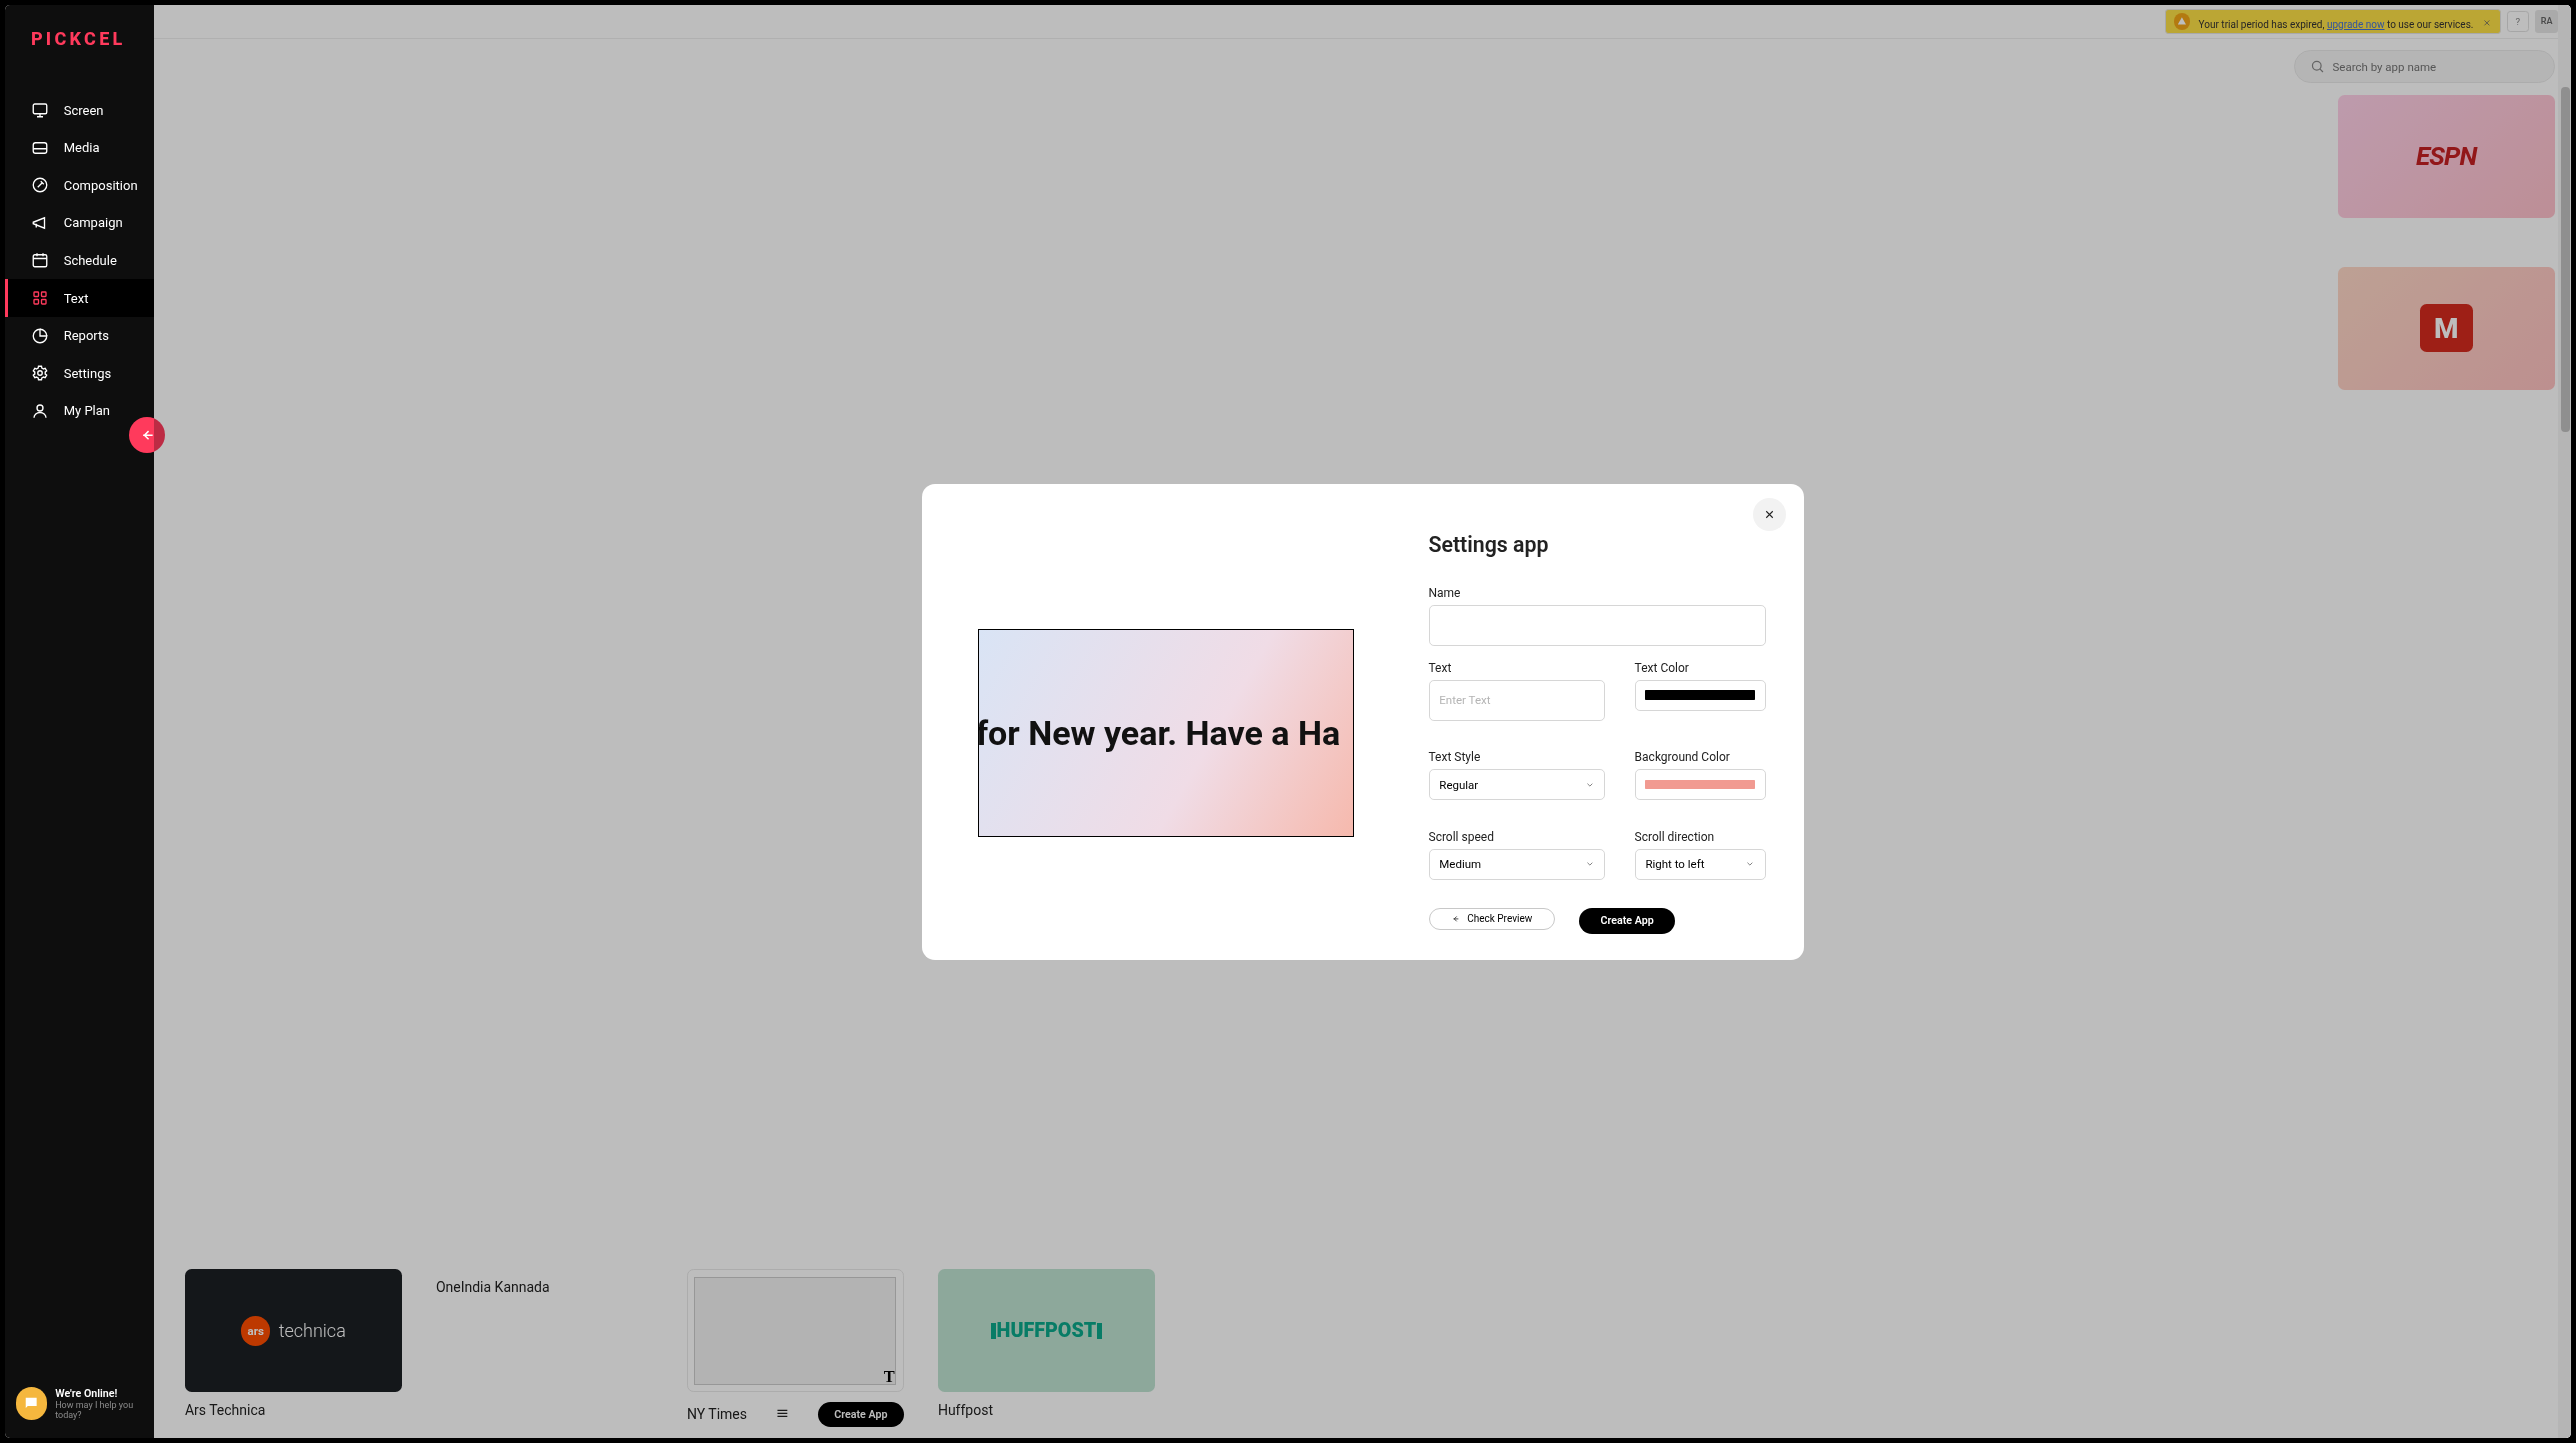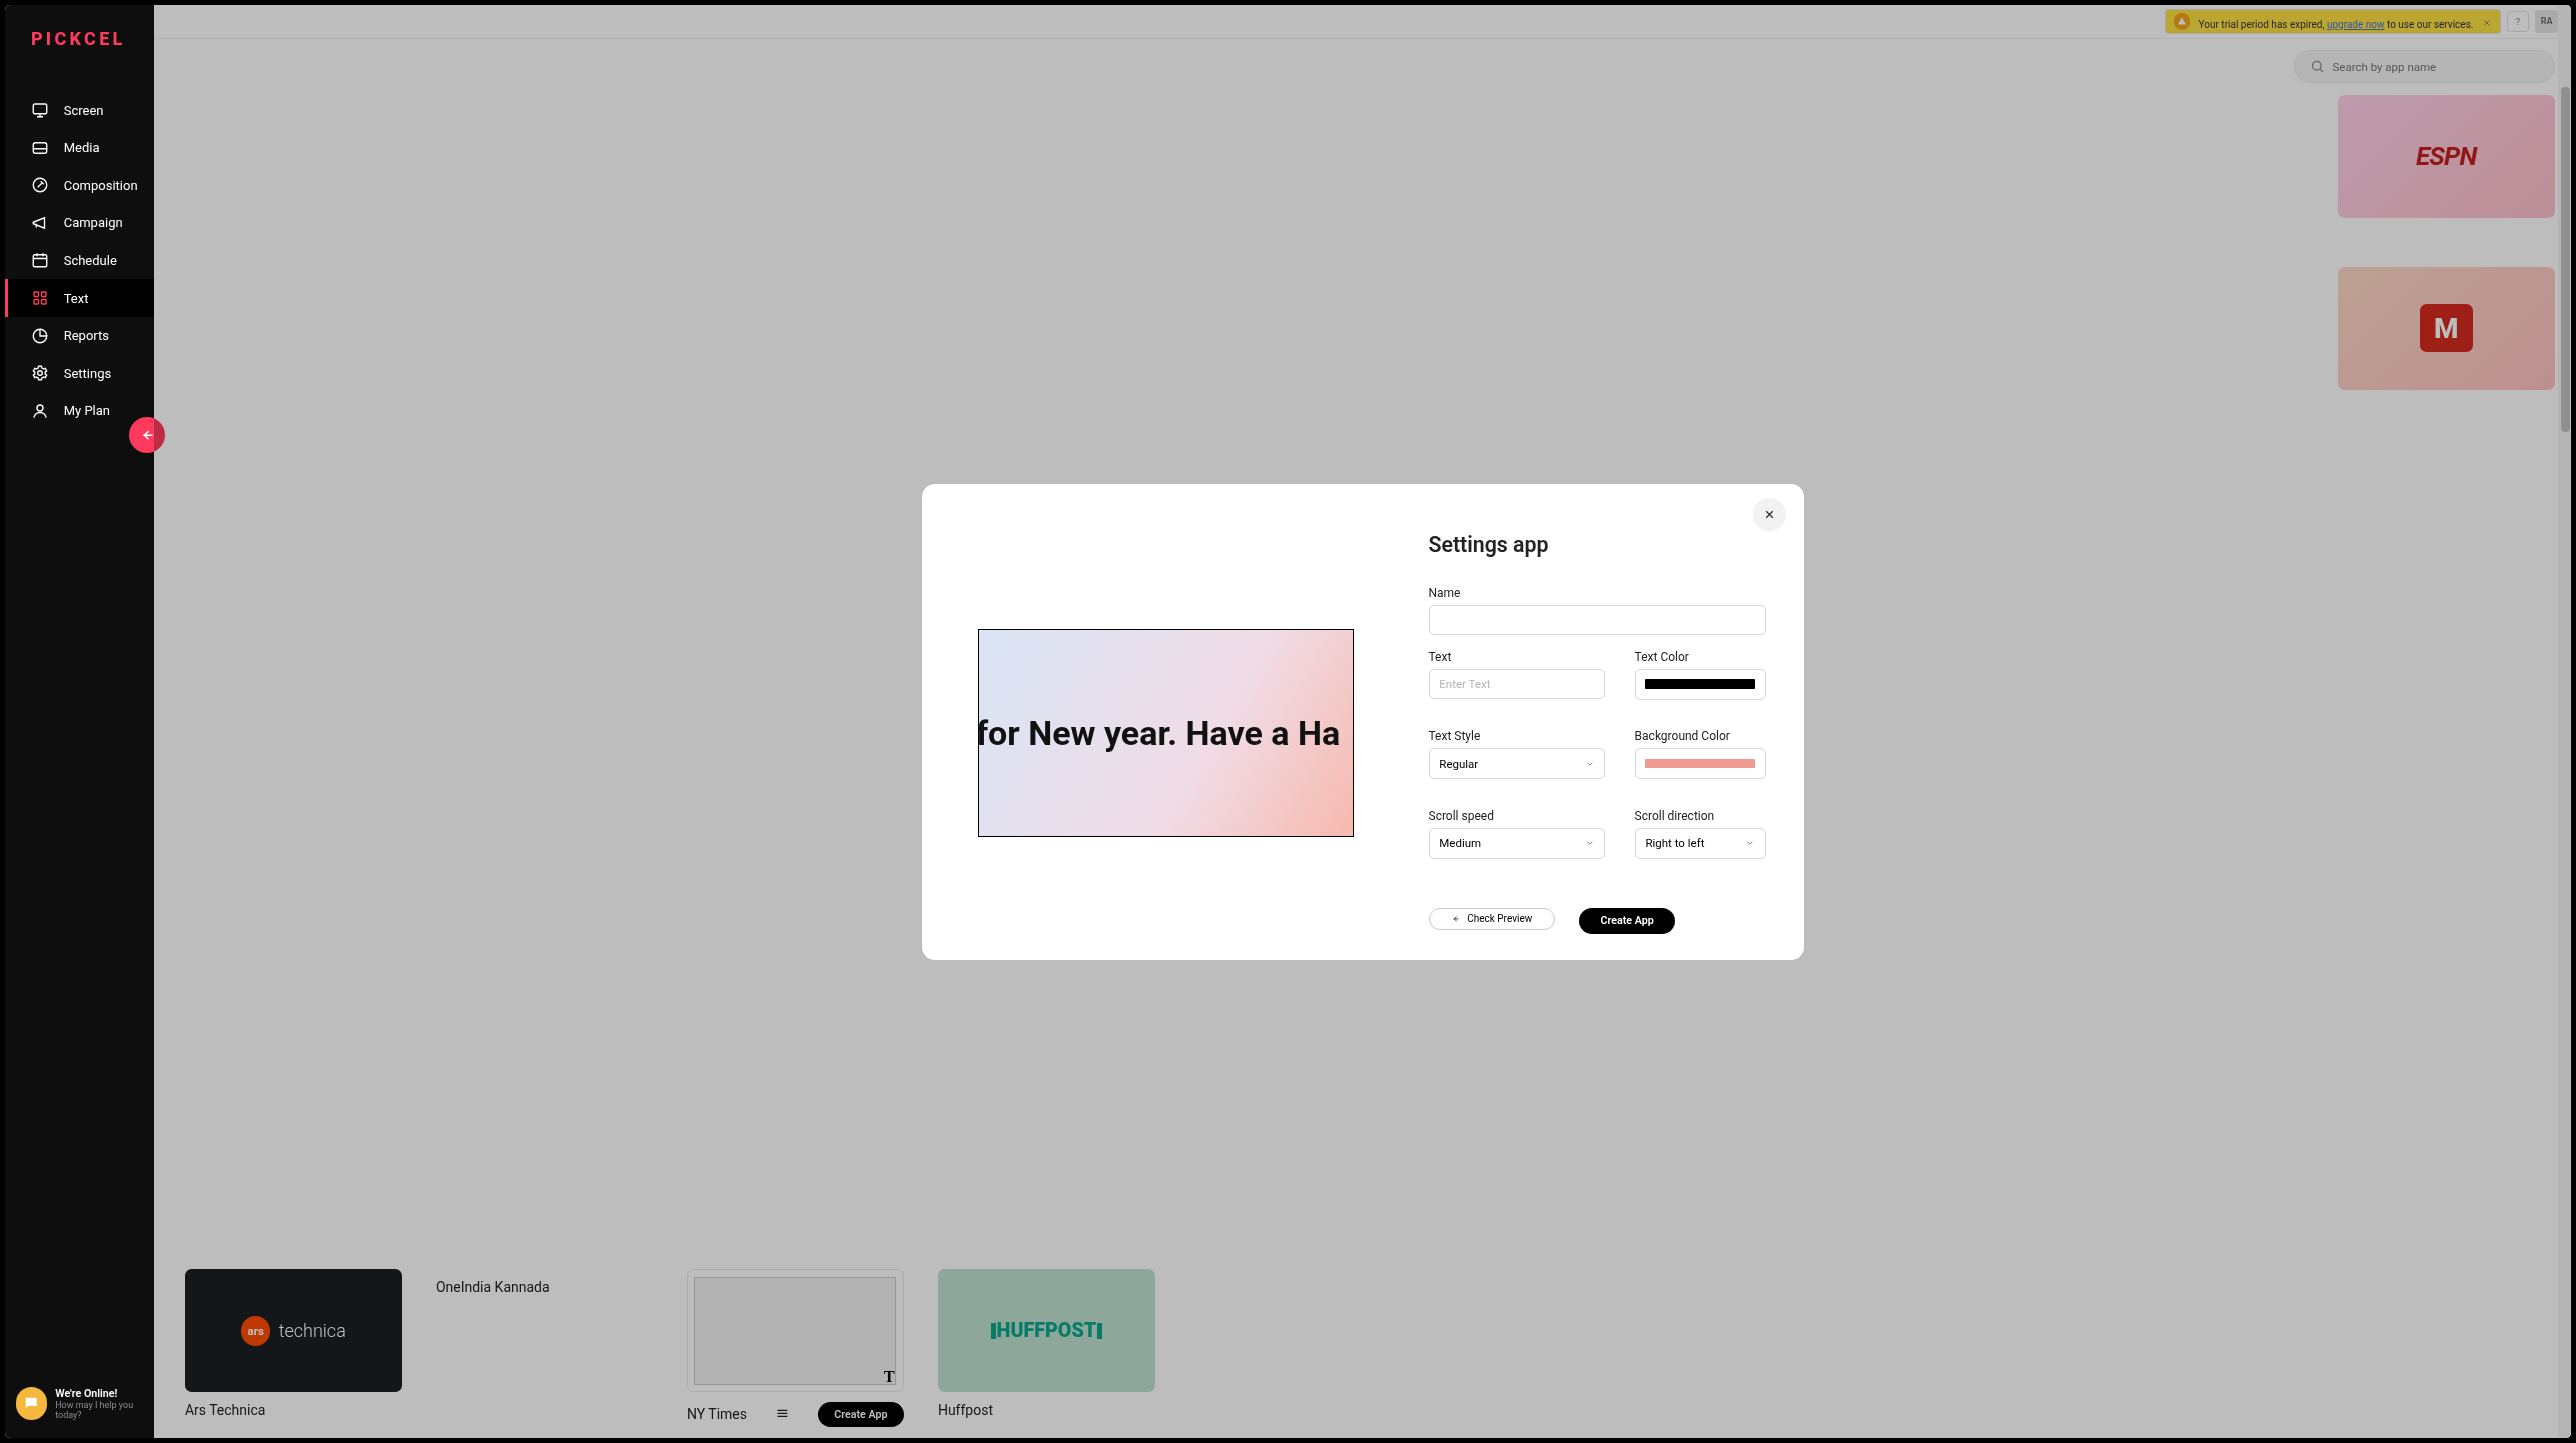--- a/index.html
+++ b/index.html
@@ -80,21 +80,21 @@
 
 .preview-pane { width: 377px; display: flex; align-items: center; }
 .preview-frame { width: 376px; height: 208px; border: 0.8px solid #000; background: linear-gradient(120deg, #d9e4f5 0%, #f0dce6 60%, #f6b9ad 100%); display: flex; align-items: center; overflow: hidden; }
 .preview-text { font-size: 34px; font-weight: 700; color: #111; white-space: nowrap; margin-left: -66px; }
 
 .form-pane { flex: 1; padding-left: 74px; display: flex; flex-direction: column; }
 .modal-title { font-size: 21.3px; font-weight: 600; color: #222; margin-bottom: 29.5px; }
 .form-row { display: flex; flex-direction: column; gap: 4.9px; margin-bottom: 14.8px; }
 .form-grid { display: grid; grid-template-columns: 1fr 1fr; column-gap: 29.5px; row-gap: 14.8px; }
 .form-label { font-size: 12px; color: #222; }
-.text-input { height: 30px; border: 0.8px solid #d6d6d6; border-radius: 4.9px; padding: 0 9.8px; font-size: 11.5px; outline: none; }
+.text-input { height: 41px; border: 0.8px solid #d6d6d6; border-radius: 4.9px; padding: 0 9.8px; font-size: 11.5px; outline: none; }
 .text-input::placeholder { color: #b4b4b4; }
 .select-input { height: 31px; border: 0.8px solid #d6d6d6; border-radius: 4.9px; padding: 0 9.8px; font-size: 11.5px; display: flex; align-items: center; justify-content: space-between; cursor: pointer; }
 .select-input svg { width: 9.8px; height: 9.8px; stroke: #666; fill: none; stroke-width: 2; }
 .color-input { height: 31px; border: 0.8px solid #d6d6d6; border-radius: 4.9px; padding: 4.9px 9.8px; display: flex; align-items: center; }
 .color-swatch { flex: 1; height: 9.8px; border-radius: 0.8px; }
 
 .modal-actions { display: flex; gap: 24.6px; margin-top: auto; }
 .btn-outline { height: 22px; border: 0.8px solid #c8c8c8; background: #fff; border-radius: 13px; padding: 0 21.3px; font-size: 10px; display: flex; align-items: center; gap: 6.6px; cursor: pointer; }
 .btn-outline svg { width: 9.8px; height: 9.8px; stroke: #222; fill: none; stroke-width: 2; }
 .btn-primary { height: 26px; background: #000; color: #fff; border: none; border-radius: 13px; padding: 0 21.3px; font-size: 10.7px; font-weight: 600; cursor: pointer; }

